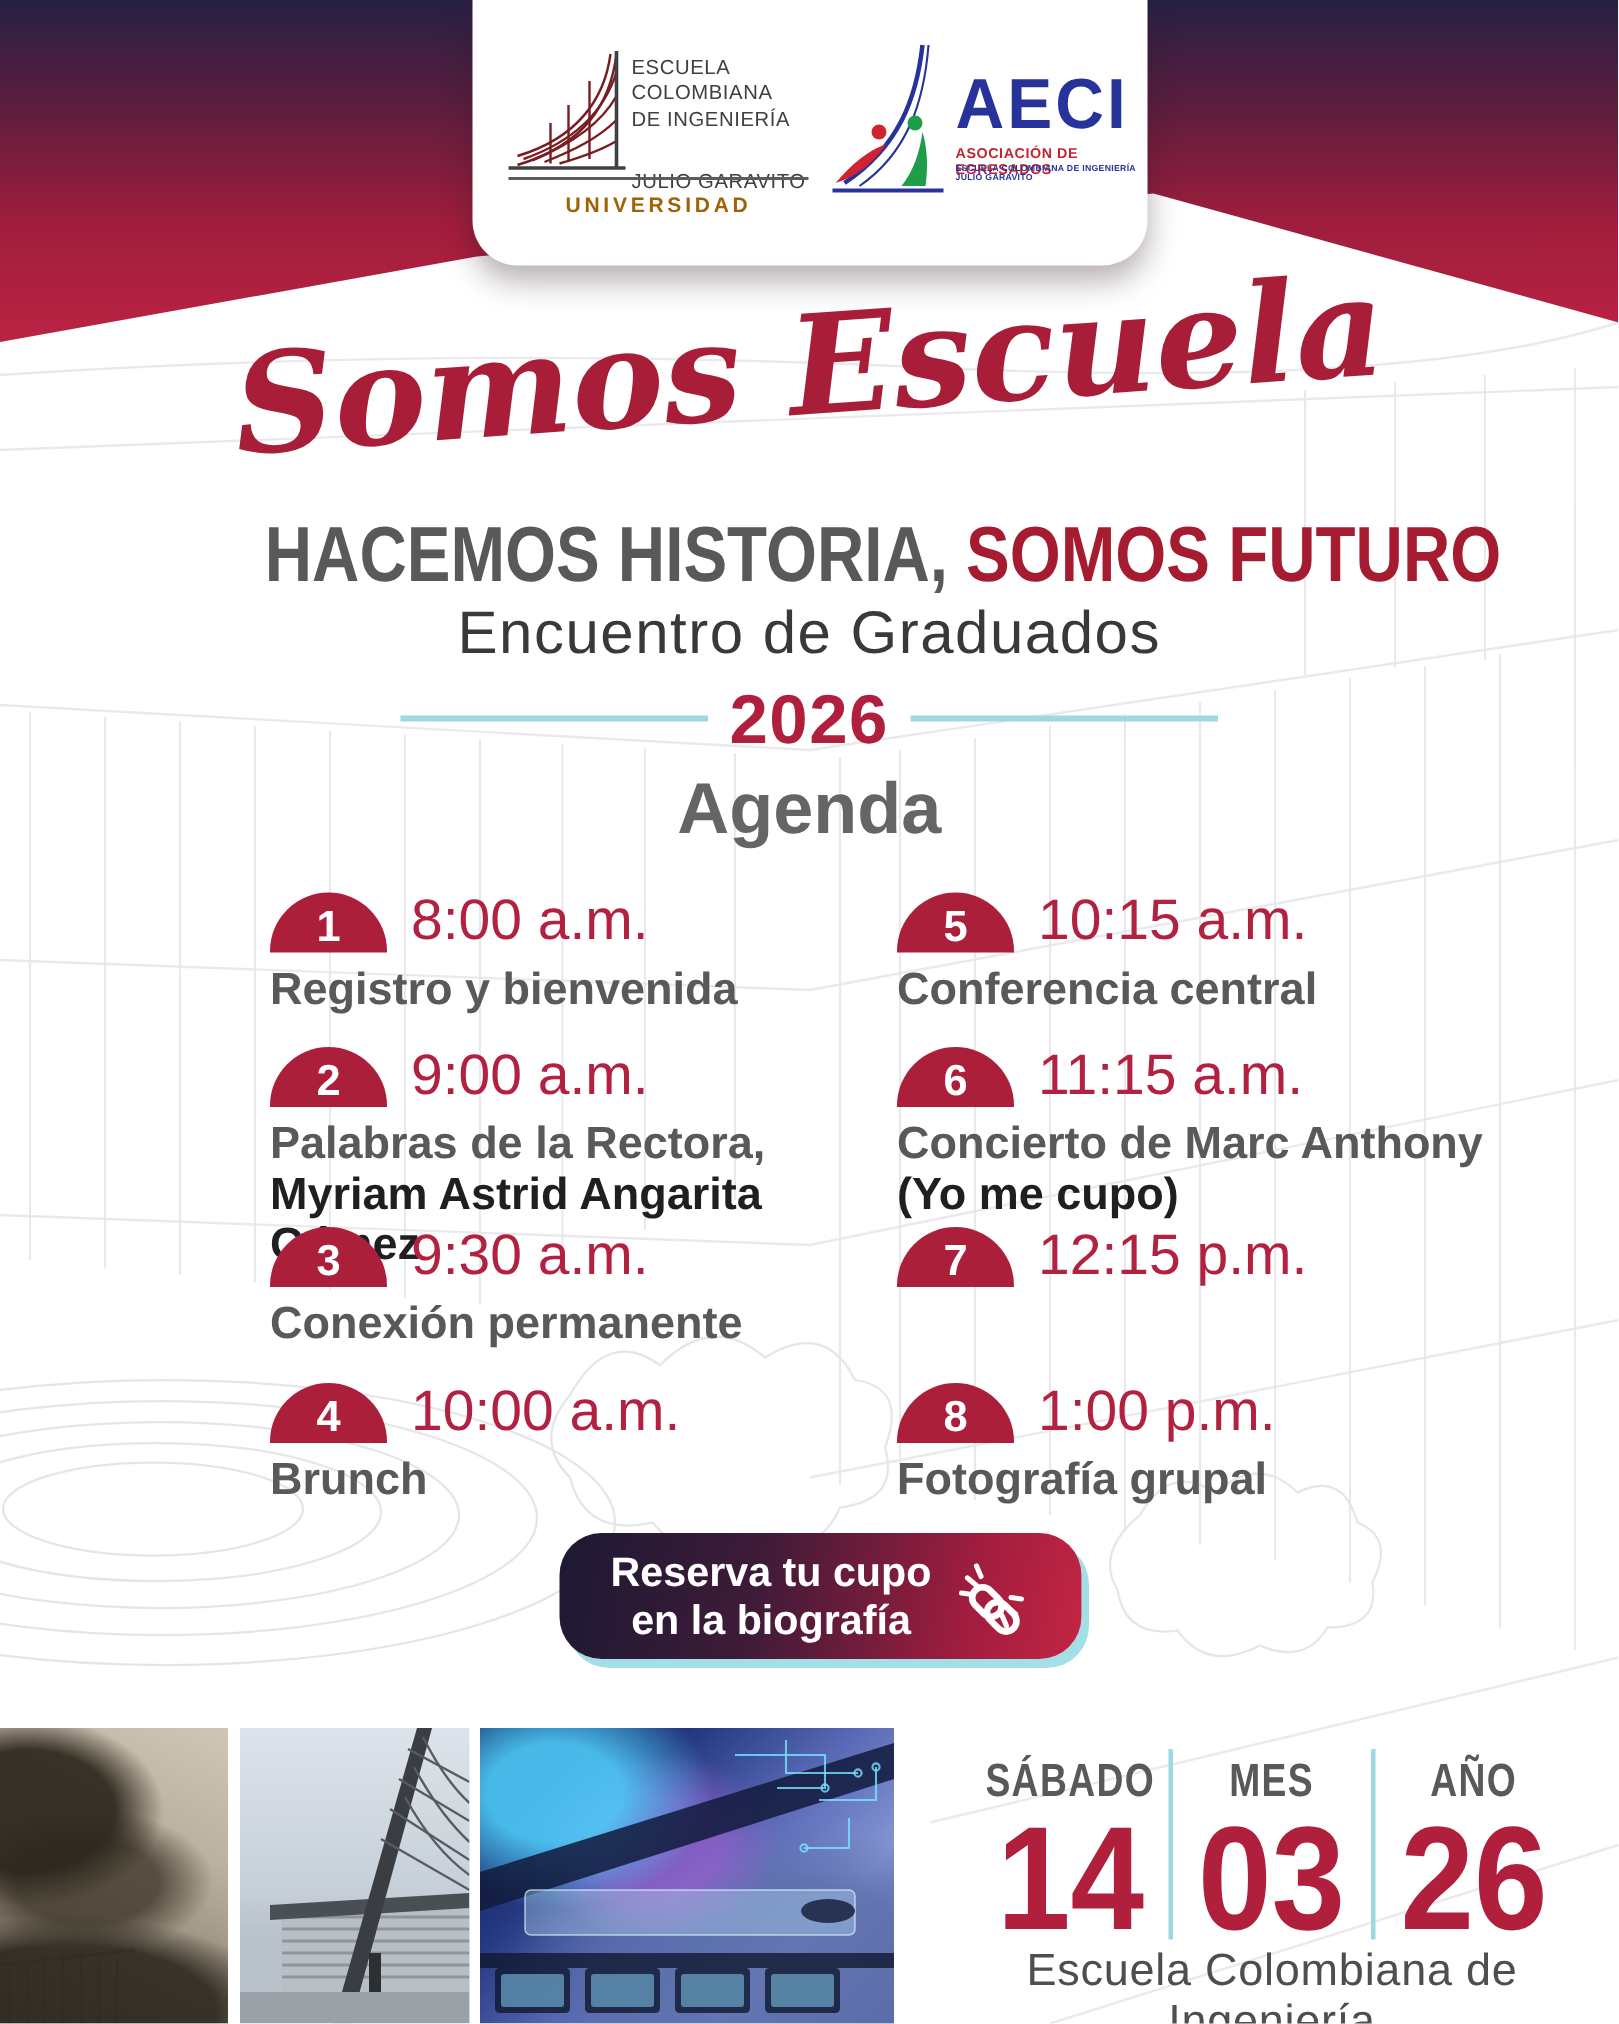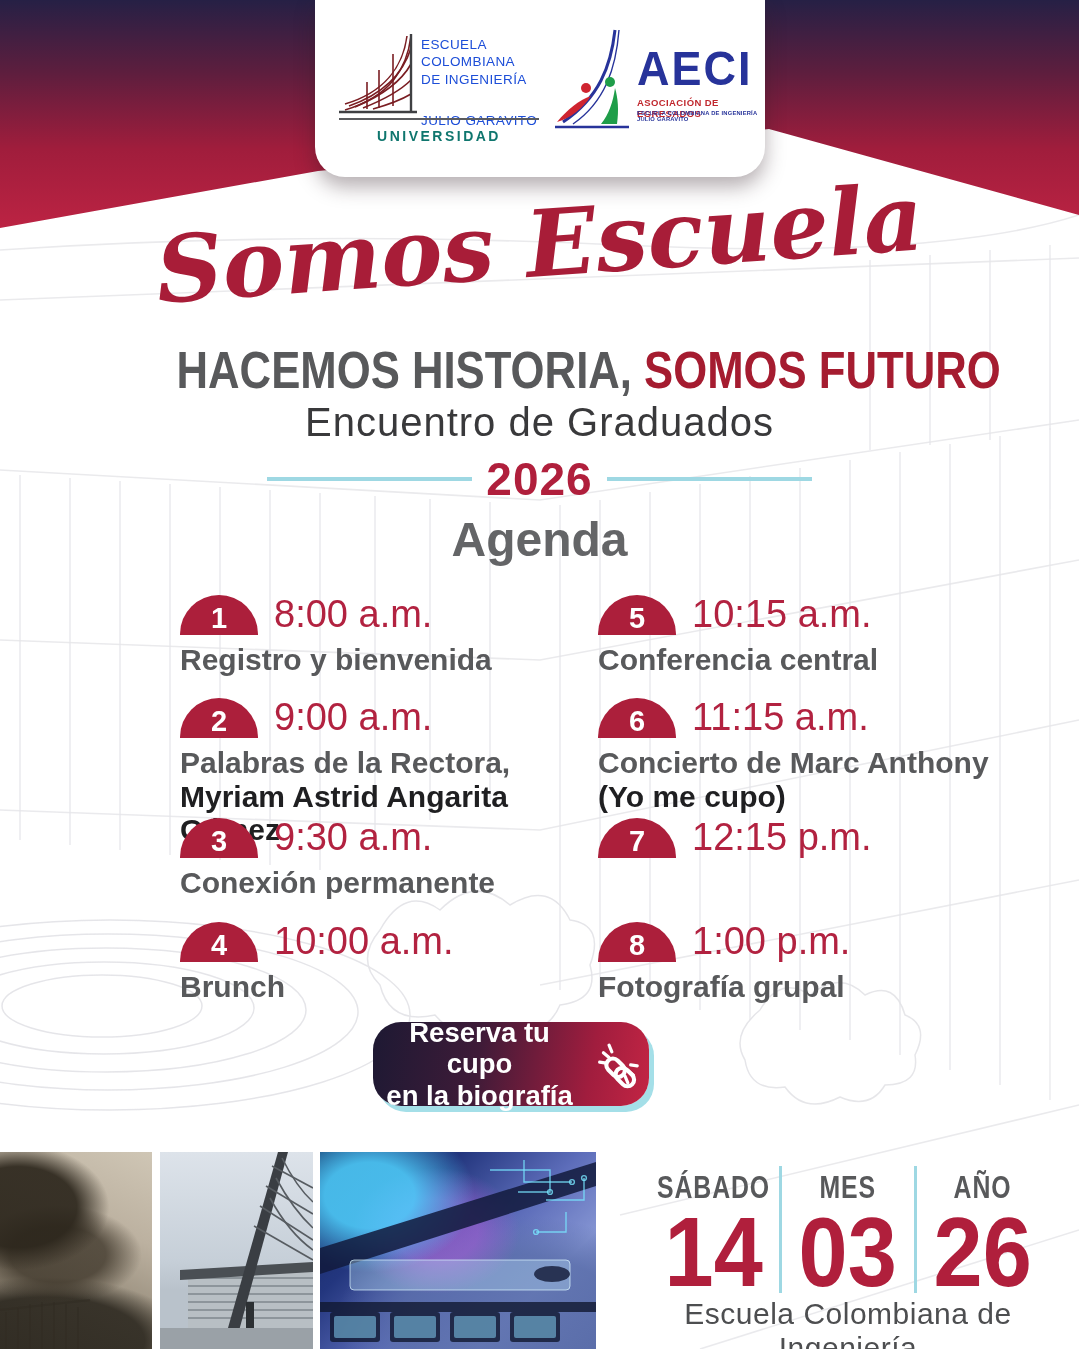--- a/index.html
+++ b/index.html
@@ -12,25 +12,25 @@
 
   
   #ribbon{left:0;top:0;width:1079px;height:240px;z-index:2;
     background:linear-gradient(180deg,#262045 0%,#5d1e3e 30%,#a01d3c 62%,#c02444 100%);
     clip-path:polygon(0 0,1079px 0,1079px 215px,769px 129px,318px 171px,0 228px);
     filter:drop-shadow(0 8px 9px rgba(40,18,30,.38));}
 
   
   #logo-card{left:315px;top:0;width:450px;height:177px;background:#fff;z-index:3;
     border-radius:0 0 30px 30px;box-shadow:0 10px 20px rgba(45,25,35,.35);}
-  .eci-name{left:106px;top:36px;width:190px;font-size:13.5px;line-height:1.28;color:#1d4ed8;
+  .eci-name{left:106px;top:36px;width:190px;font-size:13.5px;line-height:1.28;color:#404040;
     letter-spacing:.4px;font-weight:500;}
   .eci-rule{left:24px;top:118px;width:200px;height:2px;background:#5a5b5e;}
   .eci-univ{left:24px;top:128px;width:200px;text-align:center;font-size:14px;font-weight:700;
-    letter-spacing:2.5px;color:#0f766e;}
+    letter-spacing:2.5px;color:#a16207;}
   .aeci-word{left:322px;top:42px;font-size:45px;font-weight:800;color:#27339a;letter-spacing:2px;
     transform:scaleY(1.05);transform-origin:left top;}
   .aeci-sub{left:322px;top:97px;font-size:9.5px;font-weight:800;color:#c0272d;letter-spacing:.4px;}
   .aeci-fine{left:322px;top:110px;font-size:5.8px;font-weight:700;color:#27339a;letter-spacing:.2px;}
 
   
   .script-title{left:0;top:196px;width:1079px;text-align:center;z-index:4;
     font-family:"DejaVu Serif", serif;font-style:italic;font-weight:600;
     font-size:92px;color:#a81d38;transform:rotate(-4deg);line-height:1.05;}
   .headline{left:0;top:340px;width:1079px;text-align:right;z-index:4;white-space:nowrap;}
@@ -56,21 +56,21 @@
     font-weight:800;font-size:29px;box-sizing:border-box;padding-top:6px;}
   .time{font-size:38px;color:#b22240;line-height:1;padding-bottom:2px;}
   .ev-title{font-size:30px;font-weight:700;color:#58595b;margin-top:8px;line-height:1.12;}
   .ev-sub{font-size:30px;font-weight:800;color:#1f1f21;line-height:1.12;}
   #item-0{left:180px;top:595px;} #item-1{left:180px;top:698px;}
   #item-2{left:180px;top:818px;} #item-3{left:180px;top:922px;}
   #item-4{left:598px;top:595px;} #item-5{left:598px;top:698px;}
   #item-6{left:598px;top:818px;} #item-7{left:598px;top:922px;}
 
   
-  #cta{left:373px;top:1022px;width:276px;height:84px;z-index:4;border:0;cursor:pointer;
+  #cta{left:373px;top:1022px;width:348px;height:84px;z-index:4;border:0;cursor:pointer;
     border-radius:28px;display:flex;align-items:center;justify-content:center;gap:14px;
     background:linear-gradient(100deg,#1d1933 0%,#3e1b38 38%,#a11d3e 78%,#c32544 100%);
     box-shadow:5px 6px 0 0 #a4dfe8;}
   #cta .cta-text{color:#fff;font-size:27.5px;font-weight:800;line-height:1.15;text-align:center;}
 
   
   .photo{top:1152px;height:197px;z-index:1;overflow:hidden;}
   #photo-past{left:0;width:152px;
     background:
       radial-gradient(ellipse 130px 90px at 12% 28%, rgba(44,38,28,.92) 0 45%, rgba(44,38,28,0) 70%),

